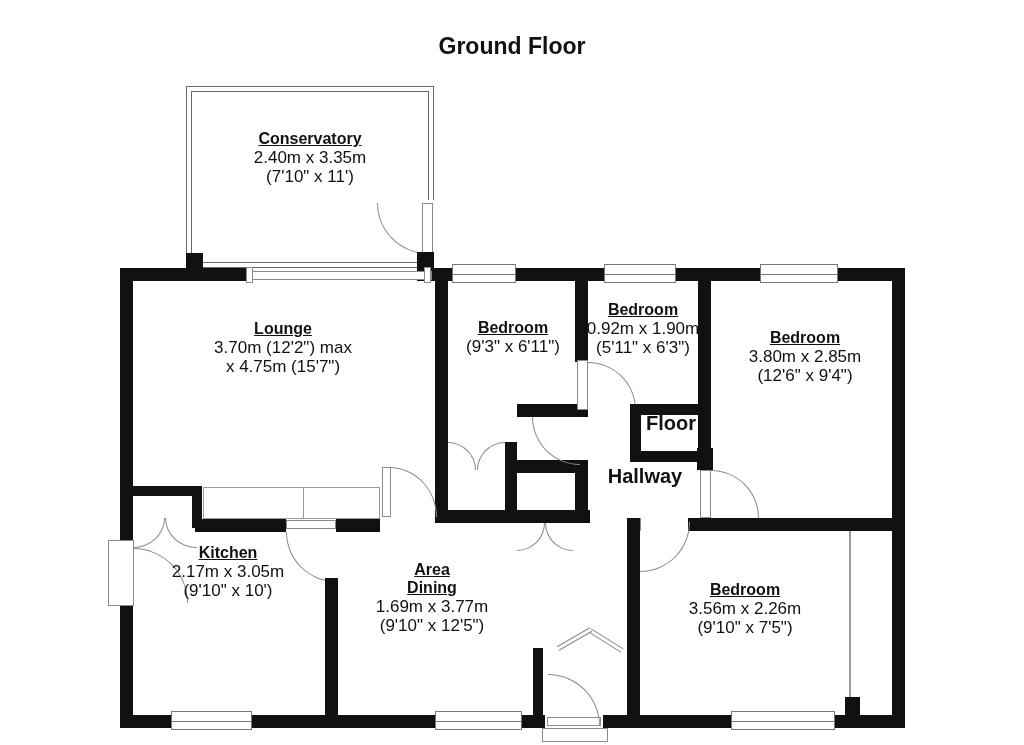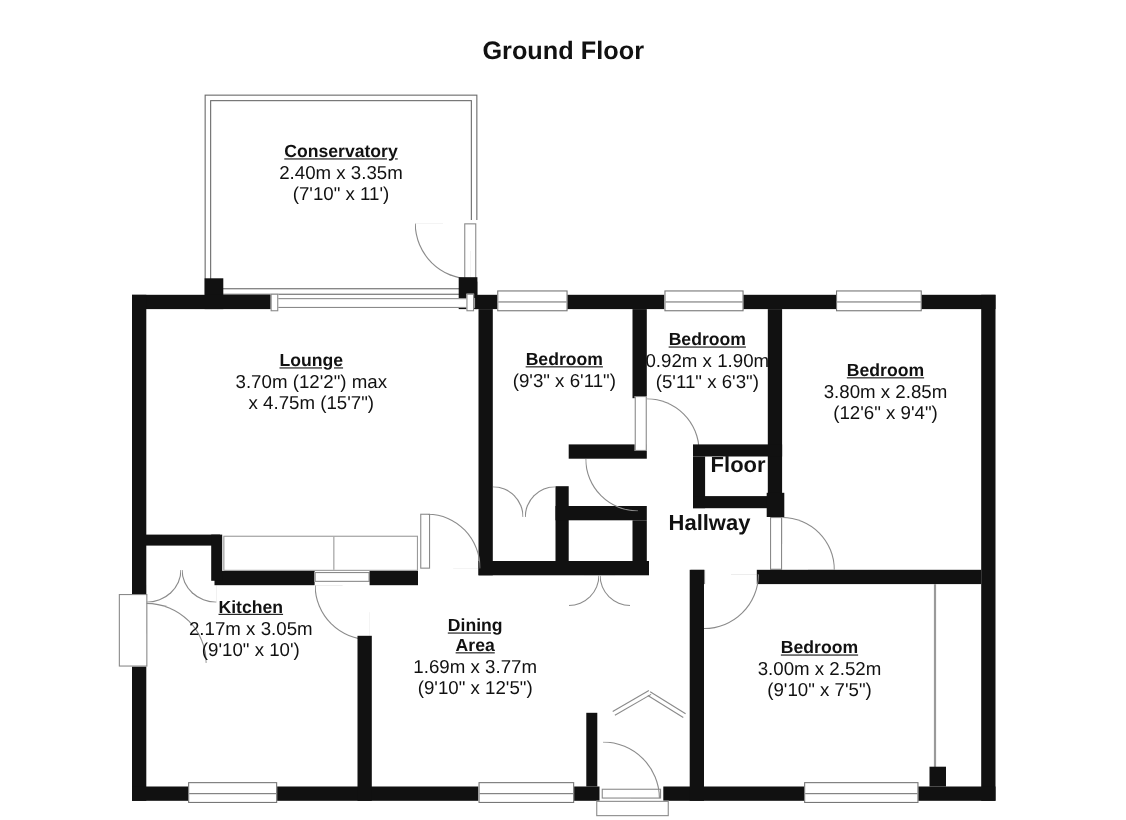--- a/index.html
+++ b/index.html
@@ -164,25 +164,25 @@
   <div class="small-label" style="left:606px;top:412px;">Floor</div>
   <div class="small-label" style="left:580px;top:465px;">Hallway</div>
 
   <div class="label" style="left:118px;top:544px;">
     <div class="nm">Kitchen</div>
     <div class="dm">2.17m x 3.05m</div>
     <div class="dm">(9'10" x 10')</div>
   </div>
 
   <div class="label" style="left:322px;top:561px;">
+    <div class="nm">Area</div>
     <div class="nm">Dining</div>
-    <div class="nm">Area</div>
     <div class="dm">1.69m x 3.77m</div>
     <div class="dm">(9'10" x 12'5")</div>
   </div>
 
   <div class="label" style="left:635px;top:581px;">
     <div class="nm">Bedroom</div>
-    <div class="dm">3.00m x 2.52m</div>
+    <div class="dm">3.56m x 2.26m</div>
     <div class="dm">(9'10" x 7'5")</div>
   </div>
 
 </div>
 
 </body></html>

